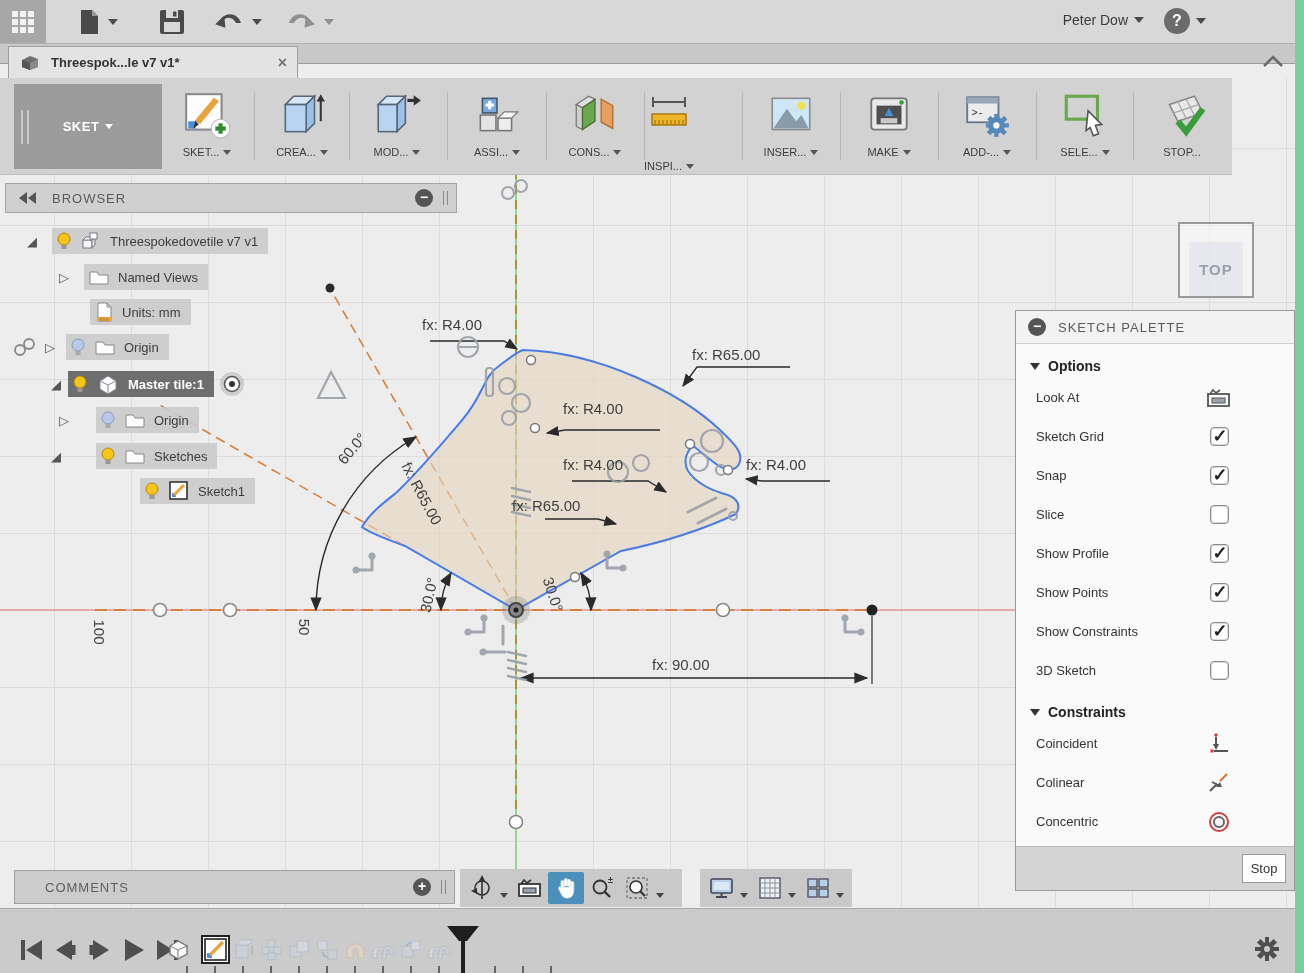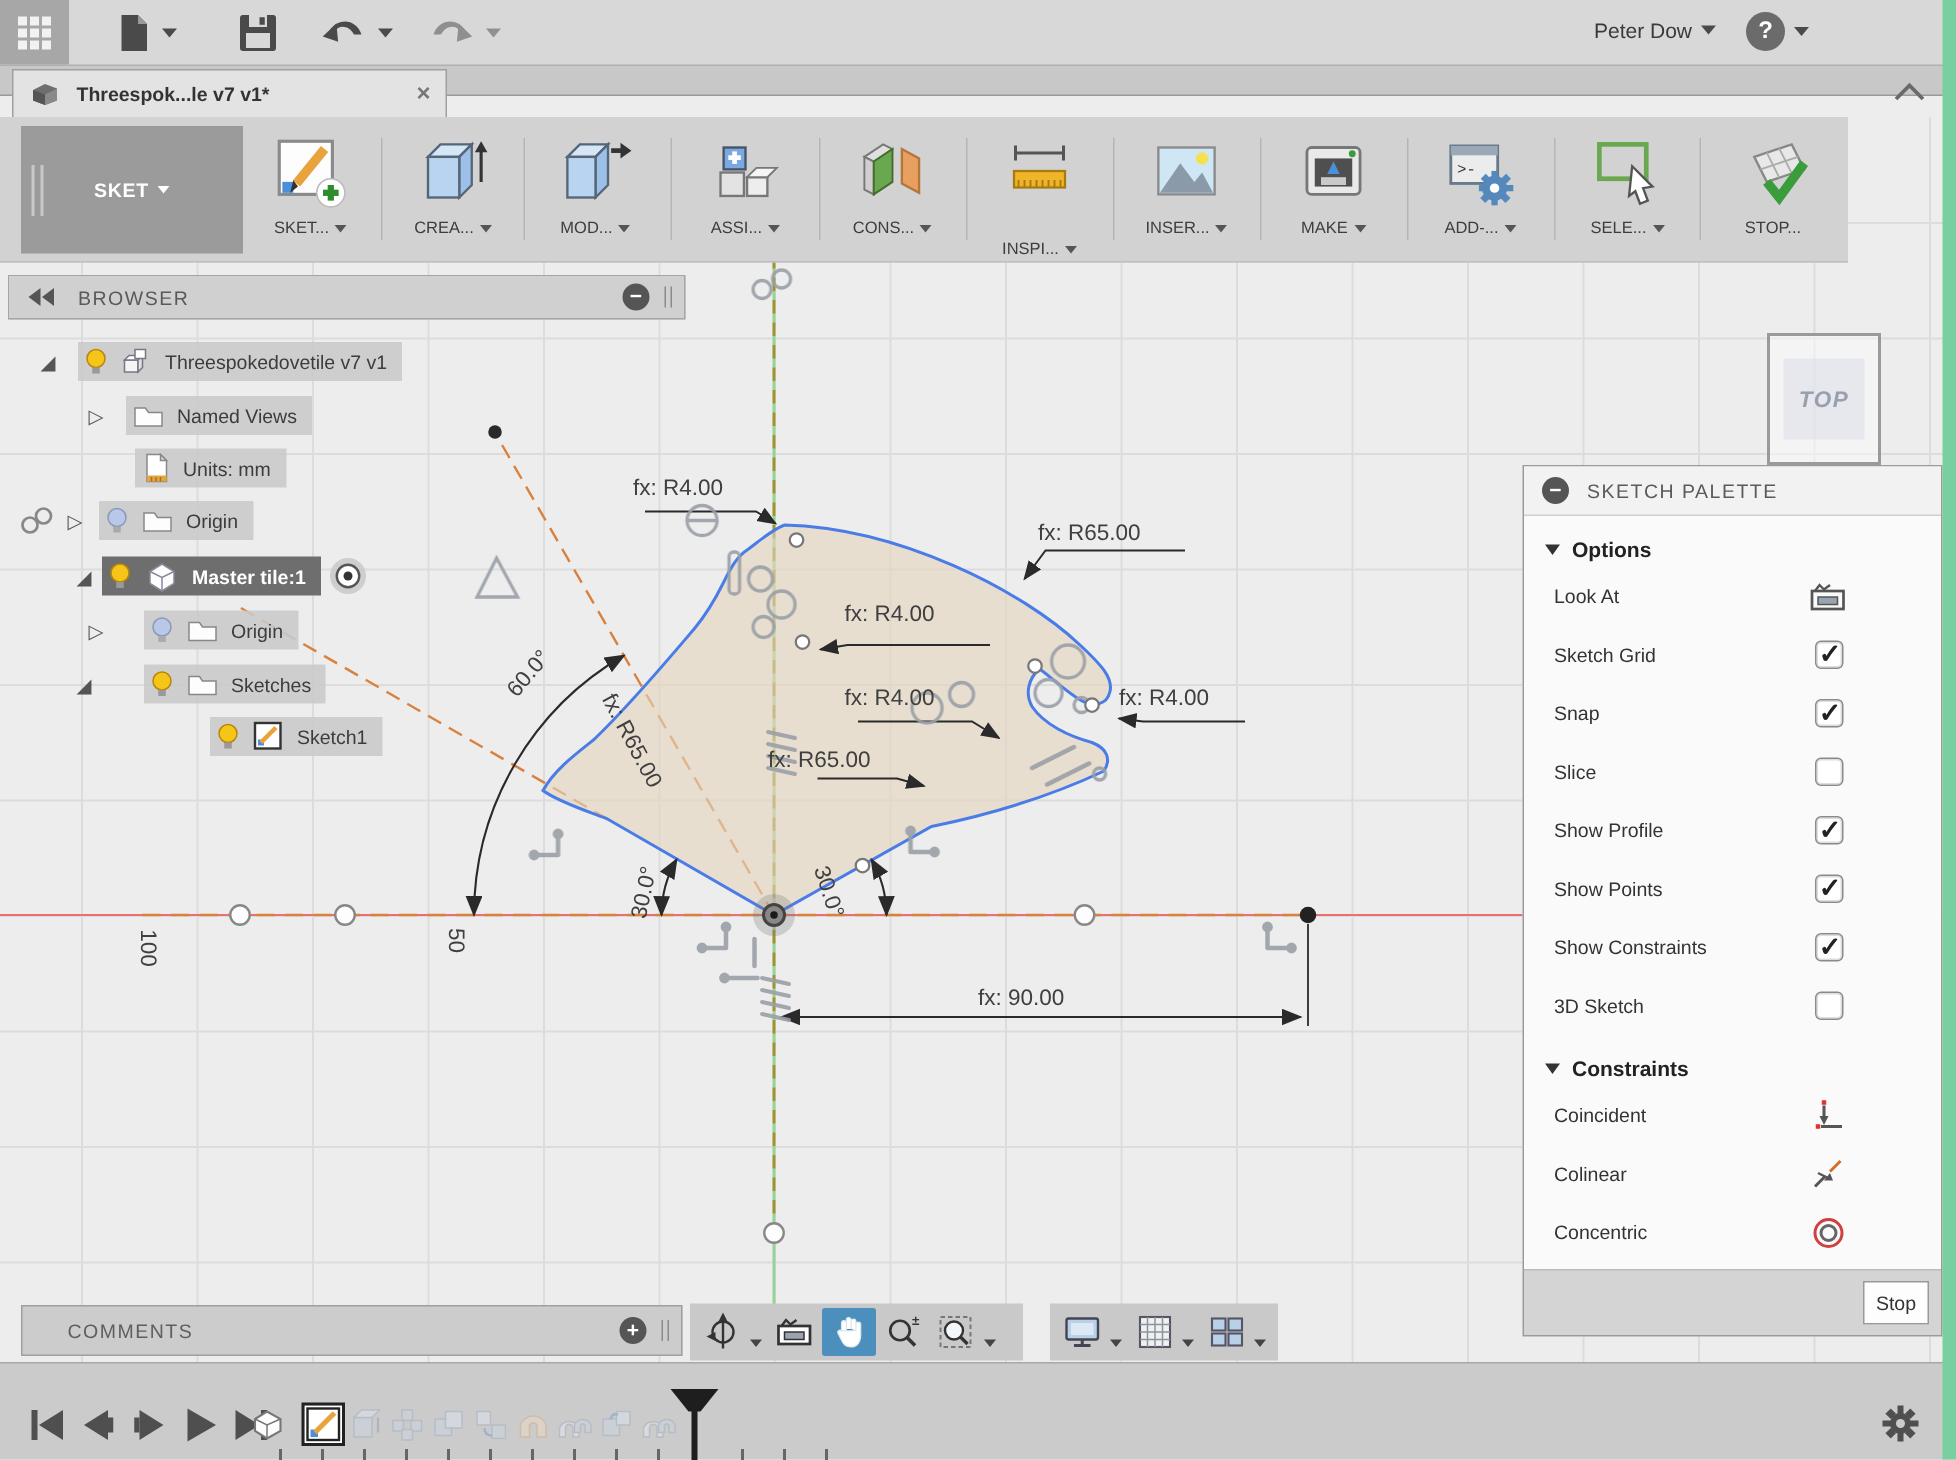--- a/index.html
+++ b/index.html
@@ -31,21 +31,21 @@
   .ribbon-btn .lbl { margin-top:6px; font-size:11px; color:#3d3d3d; display:flex; align-items:center; white-space:nowrap; }
   .ribbon-btn .lbl .caret { border-top-color:#555; border-left-width:4px; border-right-width:4px; border-top-width:5px; margin-left:4px; }
   .ribbon-divider { position:absolute; top:14px; width:1px; height:68px; background:#b5b5b5; }
 
   
   #canvas { position:absolute; left:0; top:78px; width:1304px; height:830px; background:#ededed;
     background-image: linear-gradient(#dcdcdc 1px, transparent 1px), linear-gradient(90deg, #dcdcdc 1px, transparent 1px);
     background-size:77px 77px; background-position:54px 70px; z-index:0; }
   #sketch-svg { position:absolute; left:0; top:0; width:1304px; height:973px; z-index:5; pointer-events:none; }
 
-  #viewcube { position:absolute; left:1178px; top:222px; width:76px; height:88px; border:2px solid #9a9a9a; background:rgba(250,250,252,0.55); z-index:6; display:flex; align-items:center; justify-content:center;font-style:italic; }
+  #viewcube { position:absolute; left:1178px; top:222px; width:76px; height:76px; border:2px solid #9a9a9a; background:rgba(250,250,252,0.55); z-index:6; display:flex; align-items:flex-end; justify-content:center; }
   #viewcube .face { width:54px; height:54px; background:rgba(219,223,230,0.55); display:flex; align-items:center; justify-content:center; font-size:15px; font-weight:bold; color:#98a0ae; letter-spacing:1px; }
 
   
   #browser-header { position:absolute; left:5px; top:183px; width:452px; height:30px; background:#d0d0d0; border:1px solid #a5a5a5; display:flex; align-items:center; z-index:10; }
   #browser-header .title { font-size:13px; color:#5a5a5a; letter-spacing:1px; margin-left:14px; flex:1; }
   .panel-circle-btn { width:18px; height:18px; border-radius:50%; background:#555; color:#fff; font-size:14px; line-height:16px; text-align:center; font-weight:bold; }
   .grip-v { width:5px; height:14px; border-left:1.5px solid #8a8a8a; border-right:1.5px solid #8a8a8a; margin:0 8px 0 10px; }
   .br-row { position:absolute; height:26px; display:flex; align-items:center; z-index:10; }
   .br-box { background:rgba(201,201,201,0.88); height:26px; display:flex; align-items:center; padding:0 10px 0 4px; }
   .br-box.selected { background:#6e6e6e; }
@@ -351,21 +351,21 @@
       <polygon points="6,14 18,6 24,9 12,17" fill="#e0e0e0" stroke="#777" stroke-width="1.2"></polygon>
       <polygon points="6,14 12,17 12,38 6,35" fill="#cfcfcf" stroke="#777" stroke-width="1.2"></polygon>
       <polygon points="12,17 24,9 24,30 12,38" fill="#6aa84f" stroke="#456b2e" stroke-width="1.2"></polygon>
       <polygon points="30,9 41,15 41,37 30,31" fill="#e8a060" stroke="#b5763a" stroke-width="1.5"></polygon>
     </svg>
     <span class="lbl">
         <span>CONS...</span>
         <span class="caret"></span>
       </span>
   </div>
-  <div class="ribbon-btn" style="left:657px;gap:16px;">
+  <div class="ribbon-btn" style="left:633px;gap:16px;">
     <svg class="icon" viewBox="0 0 48 48">
       <line x1="8" y1="12" x2="40" y2="12" stroke="#555" stroke-width="2"></line>
       <line x1="8" y1="7" x2="8" y2="17" stroke="#555" stroke-width="2"></line>
         <line x1="40" y1="7" x2="40" y2="17" stroke="#555" stroke-width="2"></line>
       <rect x="7" y="24" width="34" height="11" fill="#f0b429" stroke="#a87b10" stroke-width="1.5"></rect>
       <g stroke="#a87b10" stroke-width="1.3">
           <line x1="10" y1="30" x2="10" y2="35"></line>
           <line x1="14" y1="30" x2="14" y2="35"></line>
           <line x1="18" y1="30" x2="18" y2="35"></line>
           <line x1="22" y1="30" x2="22" y2="35"></line>

